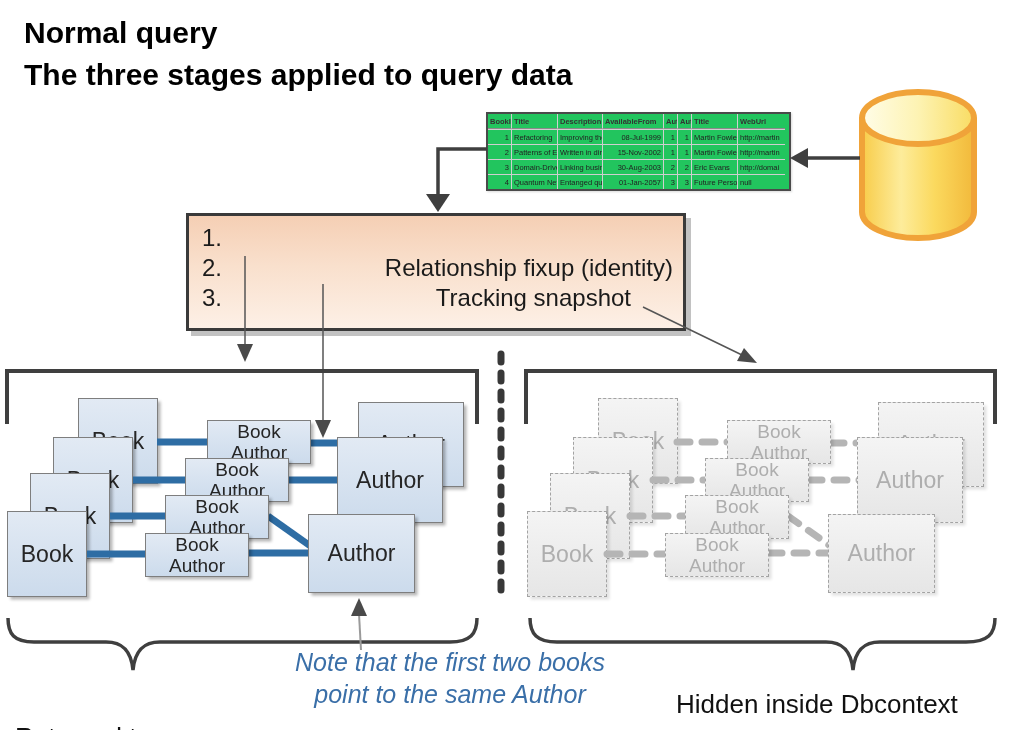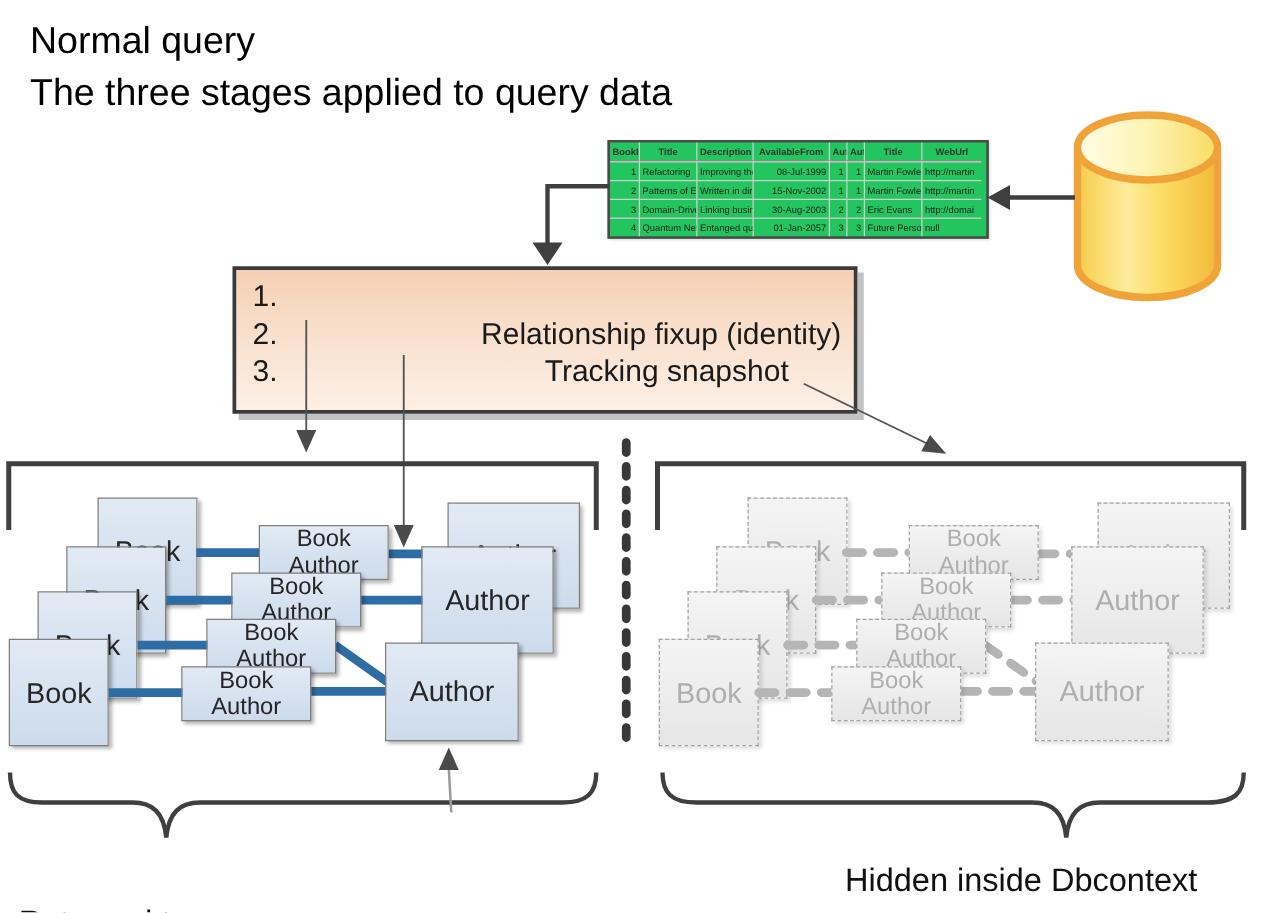--- a/index.html
+++ b/index.html
@@ -2,35 +2,35 @@
 <html style="--note-blue: #3A6FA8;"><head>
 <meta charset="utf-8">
 <style>
   html,body{margin:0;padding:0;background:#fff;}
   .canvas{
     position:relative;width:1024px;height:730px;overflow:hidden;
     font-family:"Liberation Sans","DejaVu Sans",sans-serif;background:#fff;
   }
   .abs{position:absolute;}
   
-  .page-title{left:24px;top:12px;font-weight:normal;font-size:30px;line-height:42px;color:#000;}
+  .page-title{left:24px;top:12px;font-weight:bold;font-size:30px;line-height:42px;color:#000;}
   
   .dbtable{
     left:486px;top:112px;width:301px;
     border:2px solid #4a4a4a;background:#22c55e;
     display:grid;grid-template-columns:24px 46px 45px 61px 14px 14px 46px 47px;
     font-size:7.5px;line-height:15px;color:#222;
     box-shadow:1px 1px 2px rgba(0,0,0,.15);
   }
   .dbtable .cell{
     height:15px;overflow:hidden;white-space:nowrap;padding:0 2px;box-sizing:border-box;
     border-right:1px solid #cfcfcf;border-top:1px solid #cfcfcf;
   }
   .dbtable .cell:nth-child(8n){border-right:none;}
-  .dbtable .hcell{border-top:none;border-bottom:1px solid #8a8a8a;font-weight:600;color:#333;text-align:center;}
+  .dbtable .hcell{border-top:none;border-bottom:1px solid #8a8a8a;font-weight:600;color:#333;}
   .dbtable .num{text-align:right;}
   
   .stages-box{
     left:186px;top:213px;width:494px;height:112px;
     border:3px solid #3a3a3a;
     background:linear-gradient(180deg,#f5cfb4 0%,#f9e0cd 45%,#fdf0e6 100%);
     box-shadow:5px 5px 0 rgba(120,120,120,.45);
     font-size:24px;color:#1a1a1a;
   }
   .stage-row{position:absolute;left:0;right:0;height:36px;}
@@ -275,16 +275,20 @@
 
     <line x1="501" y1="354" x2="501" y2="594" stroke="#383838" stroke-width="7" stroke-dasharray="8 11" stroke-linecap="round"></line>
 
     <path d="M8,618 C8,634 14,642 34,642 L106,642 C122,642 131,650 133,670 C135,650 144,642 160,642 L450,642 C470,642 477,634 477,618" fill="none" stroke="#3f3f3f" stroke-width="3.5"></path>
     <path d="M530,618 C530,634 537,642 557,642 L826,642 C842,642 851,650 853,670 C855,650 864,642 880,642 L966,642 C988,642 995,634 995,618" fill="none" stroke="#3f3f3f" stroke-width="3.5"></path>
 
     <line x1="361" y1="650" x2="359" y2="614" stroke="#9a9a9a" stroke-width="2"></line>
     <polygon points="351,616 367,616 359,598" fill="#4a4a4a"></polygon>
   </svg>
 
+  <div class="abs note-text">
+    <div>Note that the first two books</div>
+    <div>point to the same Author</div>
+  </div>
   <div class="abs caption caption-left">Returned to user</div>
   <div class="abs caption caption-right">Hidden inside Dbcontext</div>
 
 </div>
 
 </body></html>

